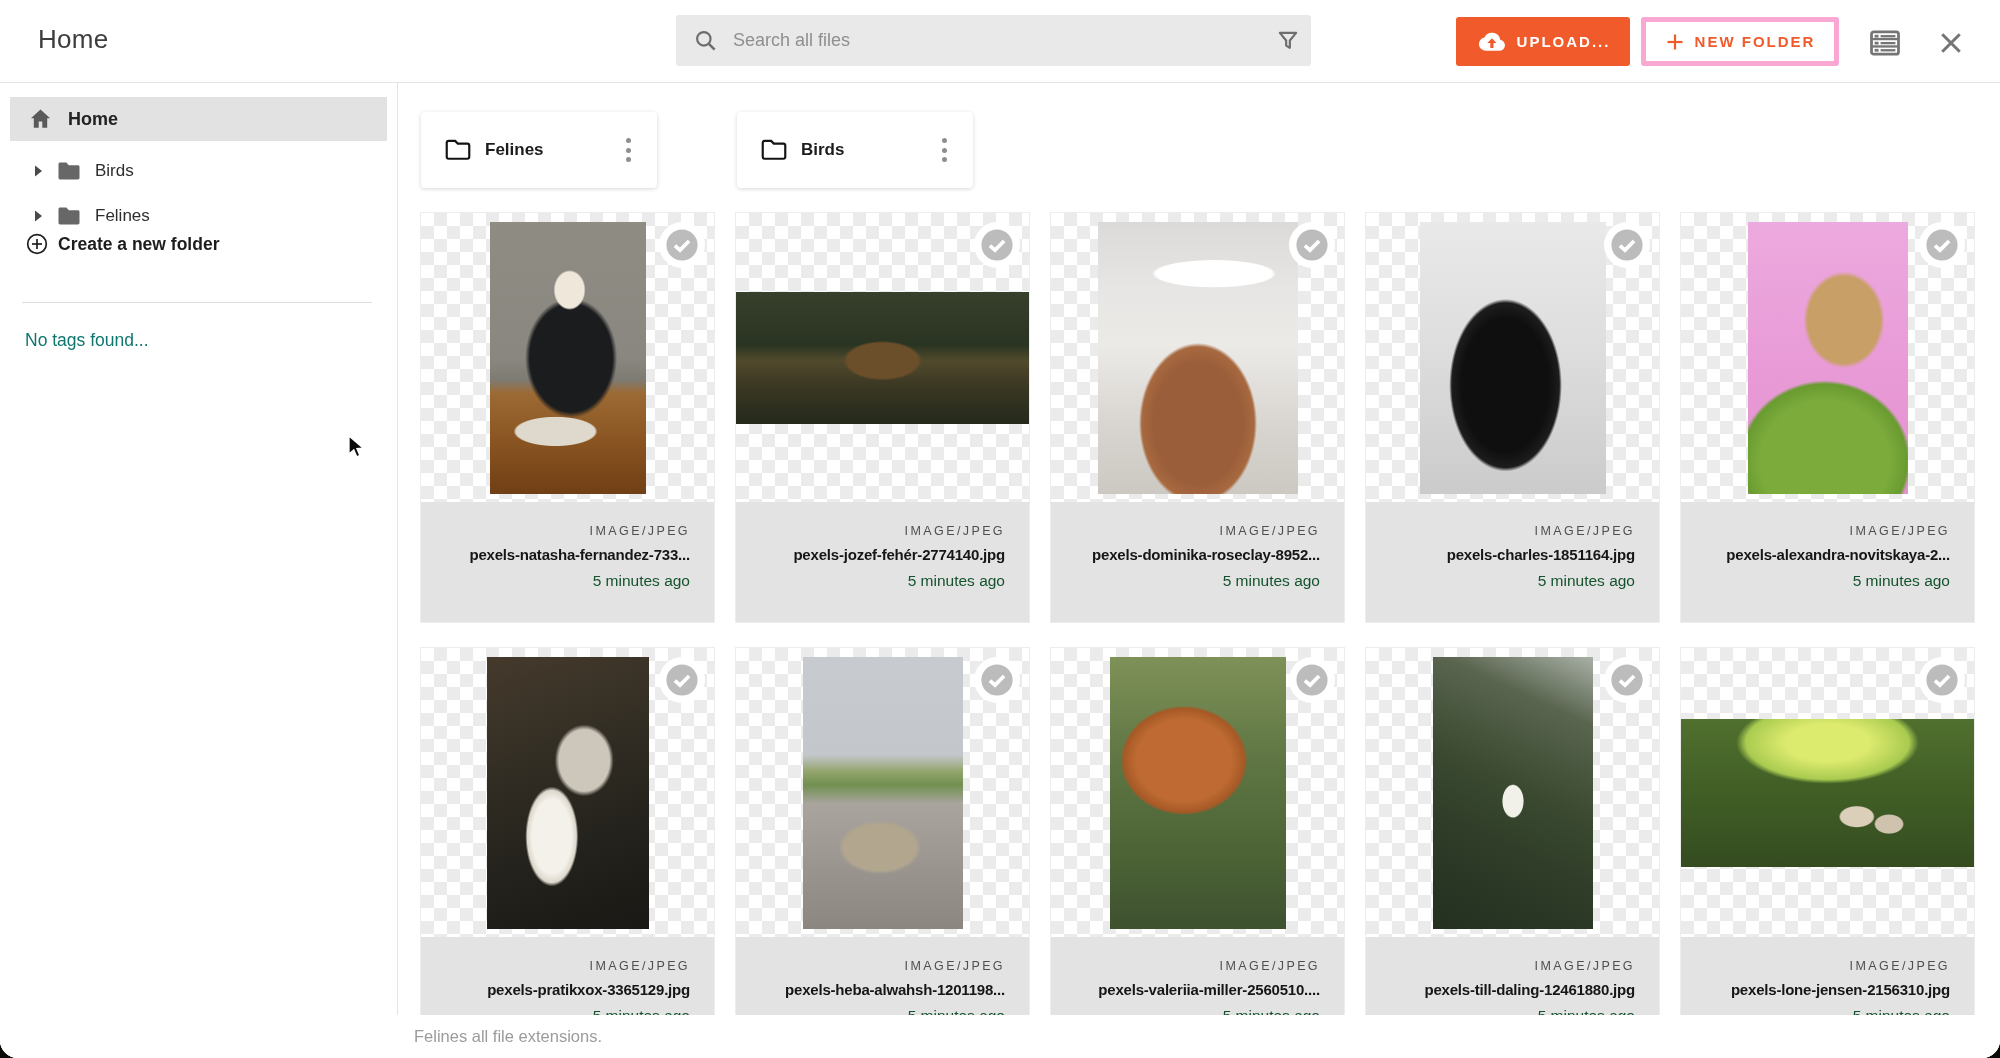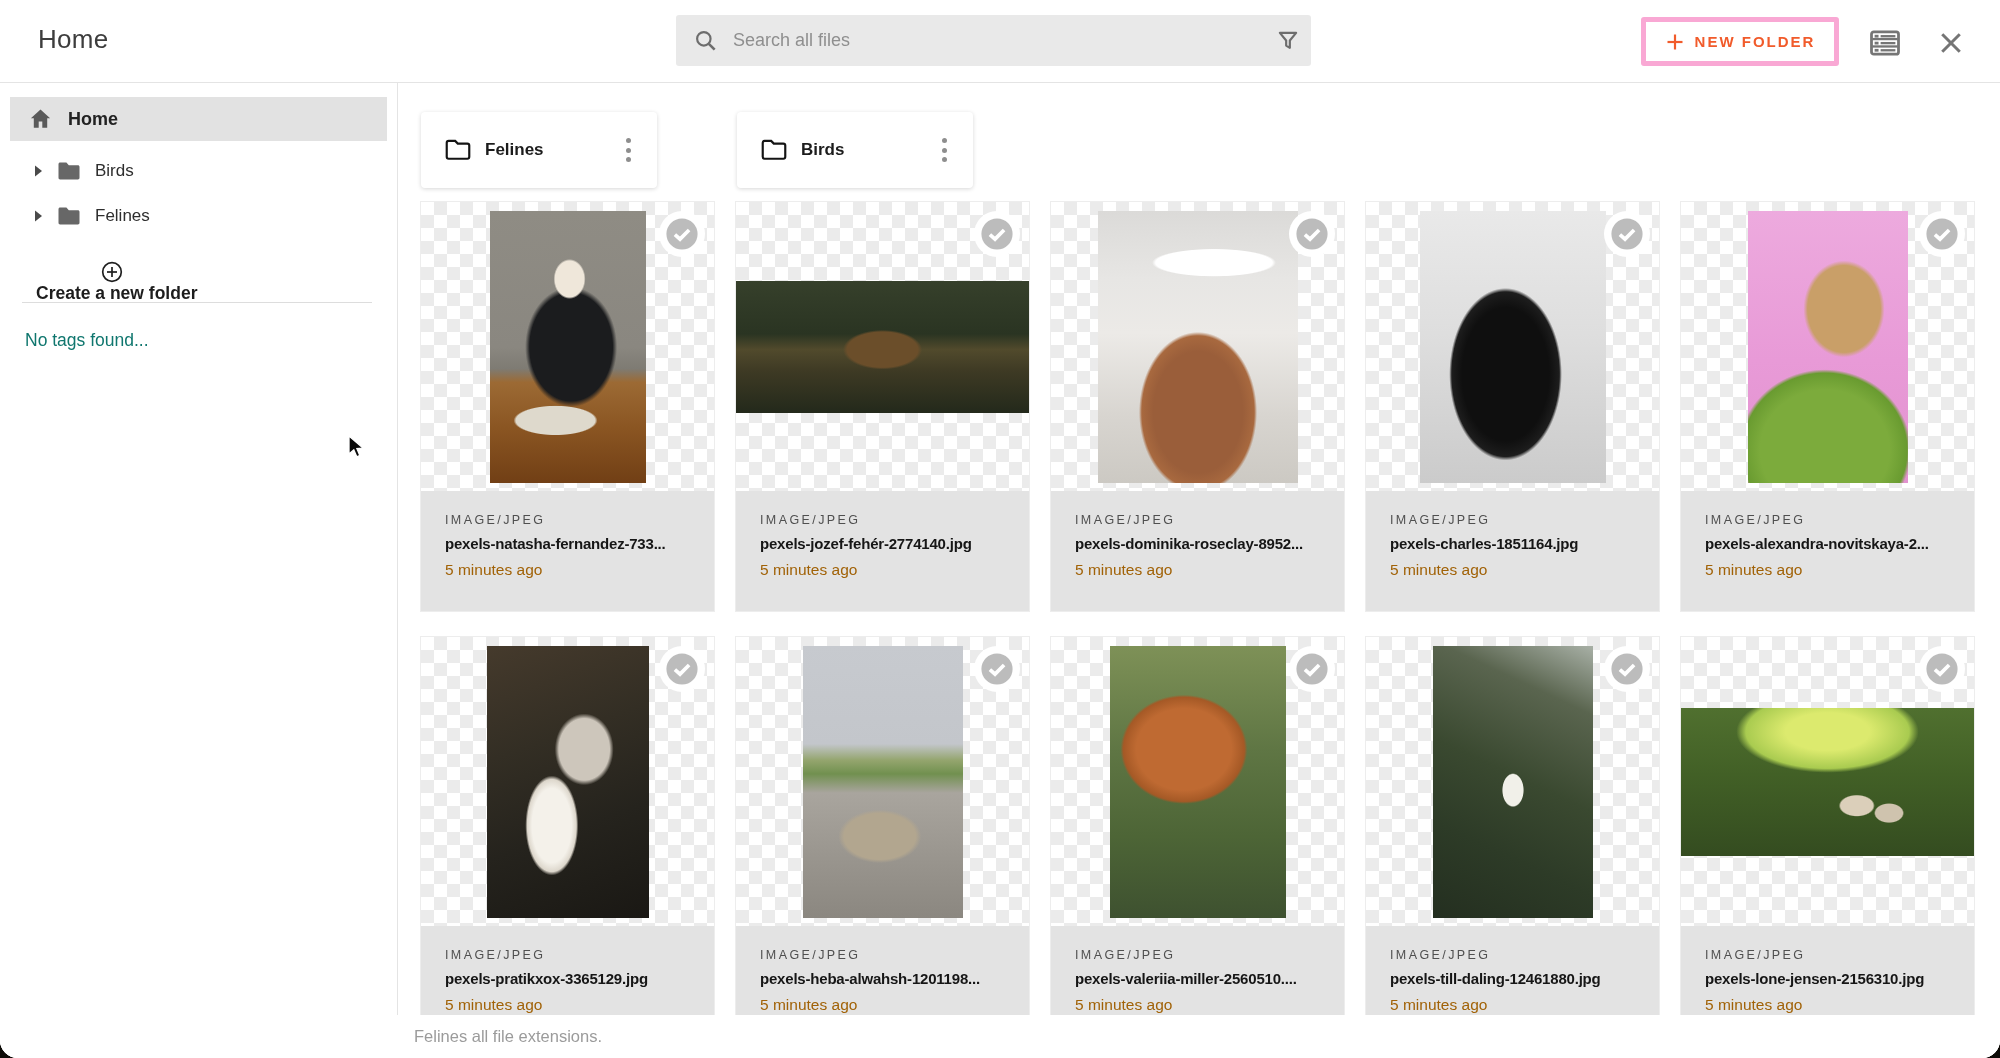--- a/index.html
+++ b/index.html
@@ -41,48 +41,48 @@
   .side-home { position:absolute; top:14px; left:10px; width:377px; height:44px;
     background:#e2e2e2; display:flex; align-items:center; cursor:pointer; }
   .side-home svg { margin-left:18px; }
   .side-home .lbl { margin-left:15px; font-size:18px; font-weight:700; color:#222; }
   .tree-item { position:absolute; left:0; width:388px; height:36px; display:flex;
     align-items:center; cursor:pointer; }
   .tree-item.t0 { top:70px; } .tree-item.t1 { top:115px; }
   .tree-item .caret { margin-left:33px; width:11px; height:14px; }
   .tree-item .foldr { margin-left:13px; }
   .tree-item .lbl { margin-left:14px; font-size:17px; color:#2e2e2e; }
-  .create-folder { position:absolute; top:178px; left:26px; display:flex; align-items:center; cursor:pointer;flex-direction:column; }
+  .create-folder { position:absolute; top:150px; left:26px; display:flex; align-items:center; cursor:pointer; }
   .create-folder .lbl { margin-left:10px; font-size:17.5px; font-weight:700; color:#1d1d1d; }
   .side-divider { position:absolute; top:219px; left:22px; width:350px; height:1px; background:#ddd; }
   .no-tags { position:absolute; top:247px; left:25px; font-size:17.5px; color:#0f766e; }
   
   .content { position:absolute; top:83px; left:398px; width:1602px; height:975px; background:#fff; }
   .folder-card { position:absolute; top:29px; width:236px; height:76px; background:#fff;
     border-radius:4px; box-shadow:0 1px 4px rgba(0,0,0,.16); display:flex; align-items:center; cursor:pointer; }
   .folder-card.f0 { left:23px; } .folder-card.f1 { left:339px; }
   .folder-card svg.fic { margin-left:24px; flex:0 0 auto; }
   .folder-card .name { margin-left:14px; font-size:17px; font-weight:700; color:#1c1c1c; }
   .kebab { position:absolute; right:16px; top:0; height:100%; width:26px; display:flex;
     flex-direction:column; align-items:center; justify-content:center; gap:4.5px; cursor:pointer; }
   .kebab i { width:5px; height:5px; border-radius:50%; background:#8e8e8e; }
-  .grid { position:absolute; left:23px; top:119px; display:grid;
-    grid-template-columns:repeat(5,293px); column-gap:22px; row-gap:26px; }
+  .grid { position:absolute; left:23px; top:130px; display:grid;
+    grid-template-columns:repeat(5,293px); column-gap:22px; row-gap:26px;text-align:right; }
   .file-card { width:293px; background:#fff; box-shadow:0 0 0 1px #ededed; cursor:pointer; }
   .thumb { position:relative; height:289px; display:flex; align-items:center; justify-content:center;
     overflow:hidden;
     background:conic-gradient(#ebebeb 0 90deg,#fff 90deg 180deg,#ebebeb 180deg 270deg,#fff 270deg) 0 0/26px 26px; }
   .thumb .pic { flex:0 0 auto; }
   .badge { position:absolute; top:9px; right:9px; width:46px; height:46px; background:#fff;
     border-radius:50%; display:flex; align-items:center; justify-content:center; cursor:pointer; }
   .meta { height:120px; background:#e3e3e3; padding:22px 24px 0; overflow:hidden; }
   .meta .mime { font-size:12.5px; letter-spacing:2.4px; color:#4f4f4f; }
   .meta .fname { margin-top:8px; font-size:15px; font-weight:700; color:#161616;
     letter-spacing:-0.2px; white-space:nowrap; overflow:hidden; }
-  .meta .ftime { margin-top:9px; font-size:15.5px; color:#a16207; }
+  .meta .ftime { margin-top:9px; font-size:15.5px; color:#14532d; }
   
   .statusbar { position:absolute; left:0; top:1015px; width:2000px; height:43px;
     background:#fff; z-index:20; display:flex; align-items:center; }
   .statusbar .txt { margin-left:414px; font-size:16.5px; color:#9b9b9b; }
   
   .cursor { position:absolute; left:347px; top:435px; z-index:50; pointer-events:none; }
 </style>
 </head>
 <body>
 
@@ -97,20 +97,27 @@
         <line x1="14.6" y1="14.6" x2="20" y2="20" stroke="#6d6d6d" stroke-width="2.4"></line>
       </svg>
       <input type="text" placeholder="Search all files" style="">
       <div class="filter-btn">
         <svg width="26" height="26" viewBox="0 0 24 24">
           <path d="M4.5 4.5h15l-5.8 7v6.8l-3.4-2.1v-4.7z" fill="none" stroke="#6d6d6d" stroke-width="2" stroke-linejoin="round"></path>
         </svg>
       </div>
     </div>
 
+    <div class="btn btn-upload">
+      <svg width="30" height="24" viewBox="0 0 30 24">
+        <path d="M24.2 9.8A8.3 8.3 0 0 0 8.4 7.6 6.6 6.6 0 0 0 9.3 20.7h13.4a5.4 5.4 0 0 0 1.5-10.9z" fill="#ffffff"></path>
+        <path d="M15.9 8.2l4.6 4.9h-3v5h-3.2v-5h-3z" fill="#f15b2b"></path>
+      </svg>
+      <span>UPLOAD...</span>
+    </div>
 
     <div class="btn btn-newfolder">
       <svg width="20" height="20" viewBox="0 0 20 20">
         <line x1="10" y1="2.5" x2="10" y2="17.5" stroke="#f15b2b" stroke-width="2.2"></line>
         <line x1="2.5" y1="10" x2="17.5" y2="10" stroke="#f15b2b" stroke-width="2.2"></line>
       </svg>
       <span>NEW FOLDER</span>
     </div>
 
     <div class="iconbtn list">

